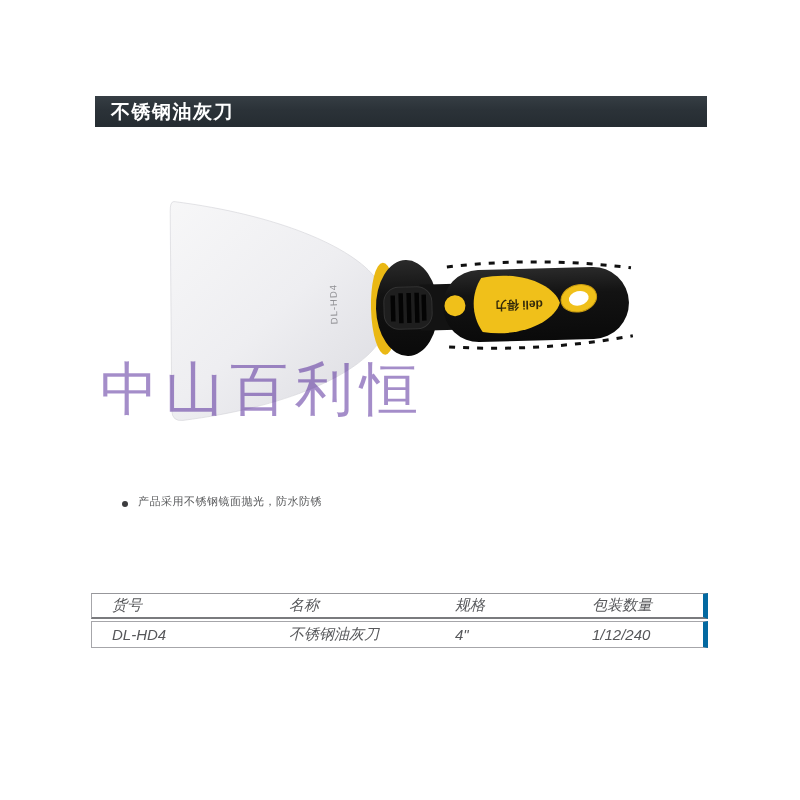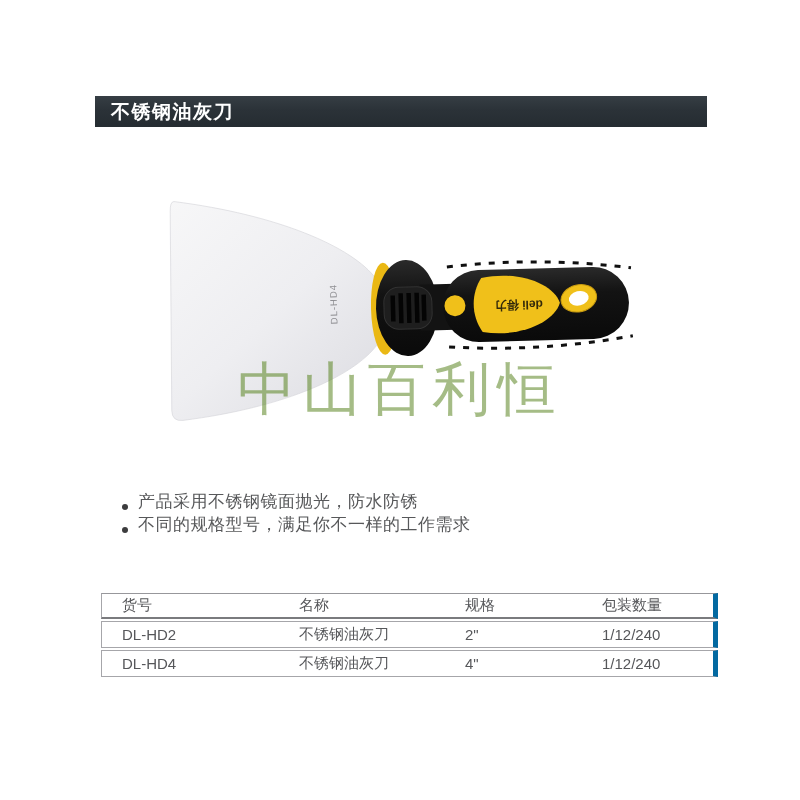--- a/index.html
+++ b/index.html
@@ -12,39 +12,39 @@
     position:absolute;left:95px;top:96px;width:612px;height:31px;
     background:linear-gradient(180deg,#363e44 0%,#2b3238 45%,#252c31 100%);
     box-sizing:border-box;padding-left:16px;
     color:#ffffff;font-size:19px;font-weight:bold;line-height:31px;letter-spacing:1.5px;
   }
   .figure{
     position:absolute;left:130px;top:168px;width:560px;height:300px;
   }
   .watermark{
     position:absolute;left:100px;top:351px;width:600px;
-    text-align:center;font-size:58px;letter-spacing:7px;
-    color:#4d7c0f;opacity:.5;font-weight:400;
+    text-align:left;font-size:58px;letter-spacing:7px;
+    color:#4c1d95;opacity:.5;font-weight:400;
     pointer-events:none;white-space:nowrap;
   }
   .features{
     position:absolute;left:120px;top:493px;margin:0;padding:0;list-style:none;
   }
   .features li{
-    display:flex;align-items:flex-end;
-    font-size:17px;color:#57585a;line-height:17px;margin-bottom:6px;letter-spacing:.5px;
+    display:flex;align-items:center;
+    font-size:11px;color:#57585a;line-height:17px;margin-bottom:6px;letter-spacing:.5px;
   }
   .dot{
     width:6px;height:6px;border-radius:50%;background:#3c3c3e;
     margin:5px 10px 0 2px;flex:none;
   }
   .spec{
-    position:absolute;left:101px;top:591px;width:617px;
+    position:absolute;left:91px;top:591px;width:617px;
     border-collapse:separate;border-spacing:0 2px;
-    font-size:15px;color:#56575a;table-layout:fixed;
+    font-size:15px;color:#56575a;table-layout:fixed;font-style:italic;
   }
   .spec th,.spec td{
     text-align:left;font-weight:normal;
     padding:0 0 0 20px;height:25px;
     border-top:1px solid #a6a6aa;border-bottom:1px solid #a6a6aa;
     overflow:hidden;white-space:nowrap;
   }
   .spec th:first-child,.spec td:first-child{border-left:1px solid #a6a6aa;}
   .spec th:last-child,.spec td:last-child{border-right:5px solid #0369a1;}
   .spec thead th{border-bottom:2px solid #7a7b7e;height:23px;border-top:1px solid #97979b;}
@@ -108,48 +108,38 @@
   </svg>
 </div>
 
 <div class="watermark">中山百利恒</div>
 
 <ul class="features">
   <li>
     <span class="dot"></span>
     <span>产品采用不锈钢镜面抛光，防水防锈</span>
   </li>
-  <li>
-    <span class="dot"></span>
-    <span>不同的规格型号，满足你不一样的工作需求</span>
-  </li>
 </ul>
 
 <table class="spec">
   <colgroup>
     <col style="width:178px">
       <col style="width:166px">
       <col style="width:137px">
       <col style="width:136px">
   </colgroup>
   <thead>
     <tr>
       <th>货号</th>
       <th>名称</th>
       <th>规格</th>
       <th>包装数量</th>
     </tr>
   </thead>
   <tbody>
     <tr>
-      <td>DL-HD2</td>
-      <td>不锈钢油灰刀</td>
-      <td>2"</td>
-      <td>1/12/240</td>
-    </tr>
-    <tr>
       <td>DL-HD4</td>
       <td>不锈钢油灰刀</td>
       <td>4"</td>
       <td>1/12/240</td>
     </tr>
   </tbody>
 </table>
 
 </body></html>

